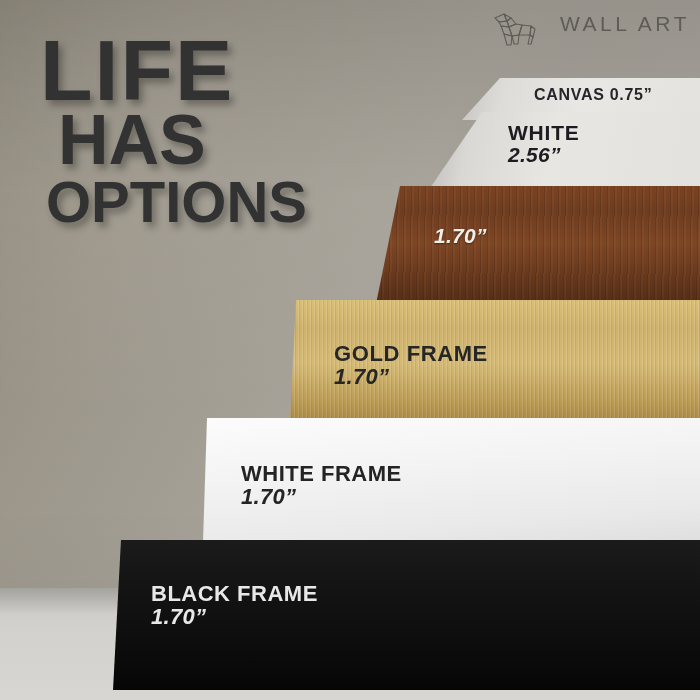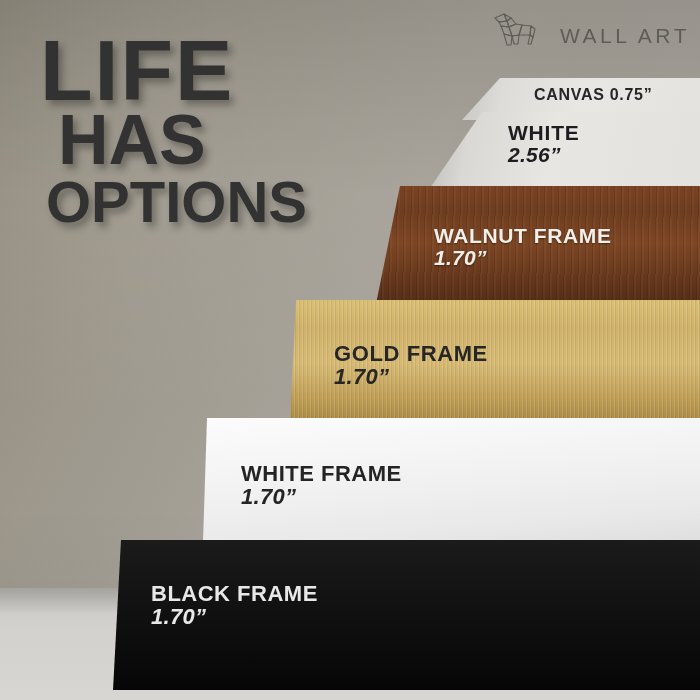--- a/index.html
+++ b/index.html
@@ -41,21 +41,21 @@
     text-shadow:4px 5px 7px rgba(30,28,24,.38);
     user-select:none;
   }
   .hl-1{font-size:86px;letter-spacing:2px;display:block;}
   .hl-2{font-size:70px;letter-spacing:0px;display:block;margin-left:18px;margin-top:4px;}
   .hl-3{font-size:58px;letter-spacing:0px;display:block;margin-left:6px;margin-top:6px;}
 
   
   .logo{
     position:absolute;right:10px;top:12px;
-    display:flex;align-items:flex-end;gap:22px;
+    display:flex;align-items:flex-start;gap:22px;
     opacity:.62;
   }
   .logo svg{display:block;}
   .logo-word{
     font-size:21px;letter-spacing:3.5px;font-weight:400;
     color:#3b3a36;
   }
 
   
   .slab{
@@ -179,21 +179,20 @@
 
   <div class="slab" id="slab-canvas-150">
     <div class="lbl">
       <span class="l1">WHITE</span>
       <span class="l2">2.56”</span>
     </div>
   </div>
 
   <div class="slab" id="slab-walnut">
     <div class="lbl">
-      <span class="l1">WALNUT FRAME</span>
       <span class="l2">1.70”</span>
     </div>
   </div>
 
   <div class="slab" id="slab-gold">
     <div class="lbl">
       <span class="l1">GOLD FRAME</span>
       <span class="l2">1.70”</span>
     </div>
   </div>

